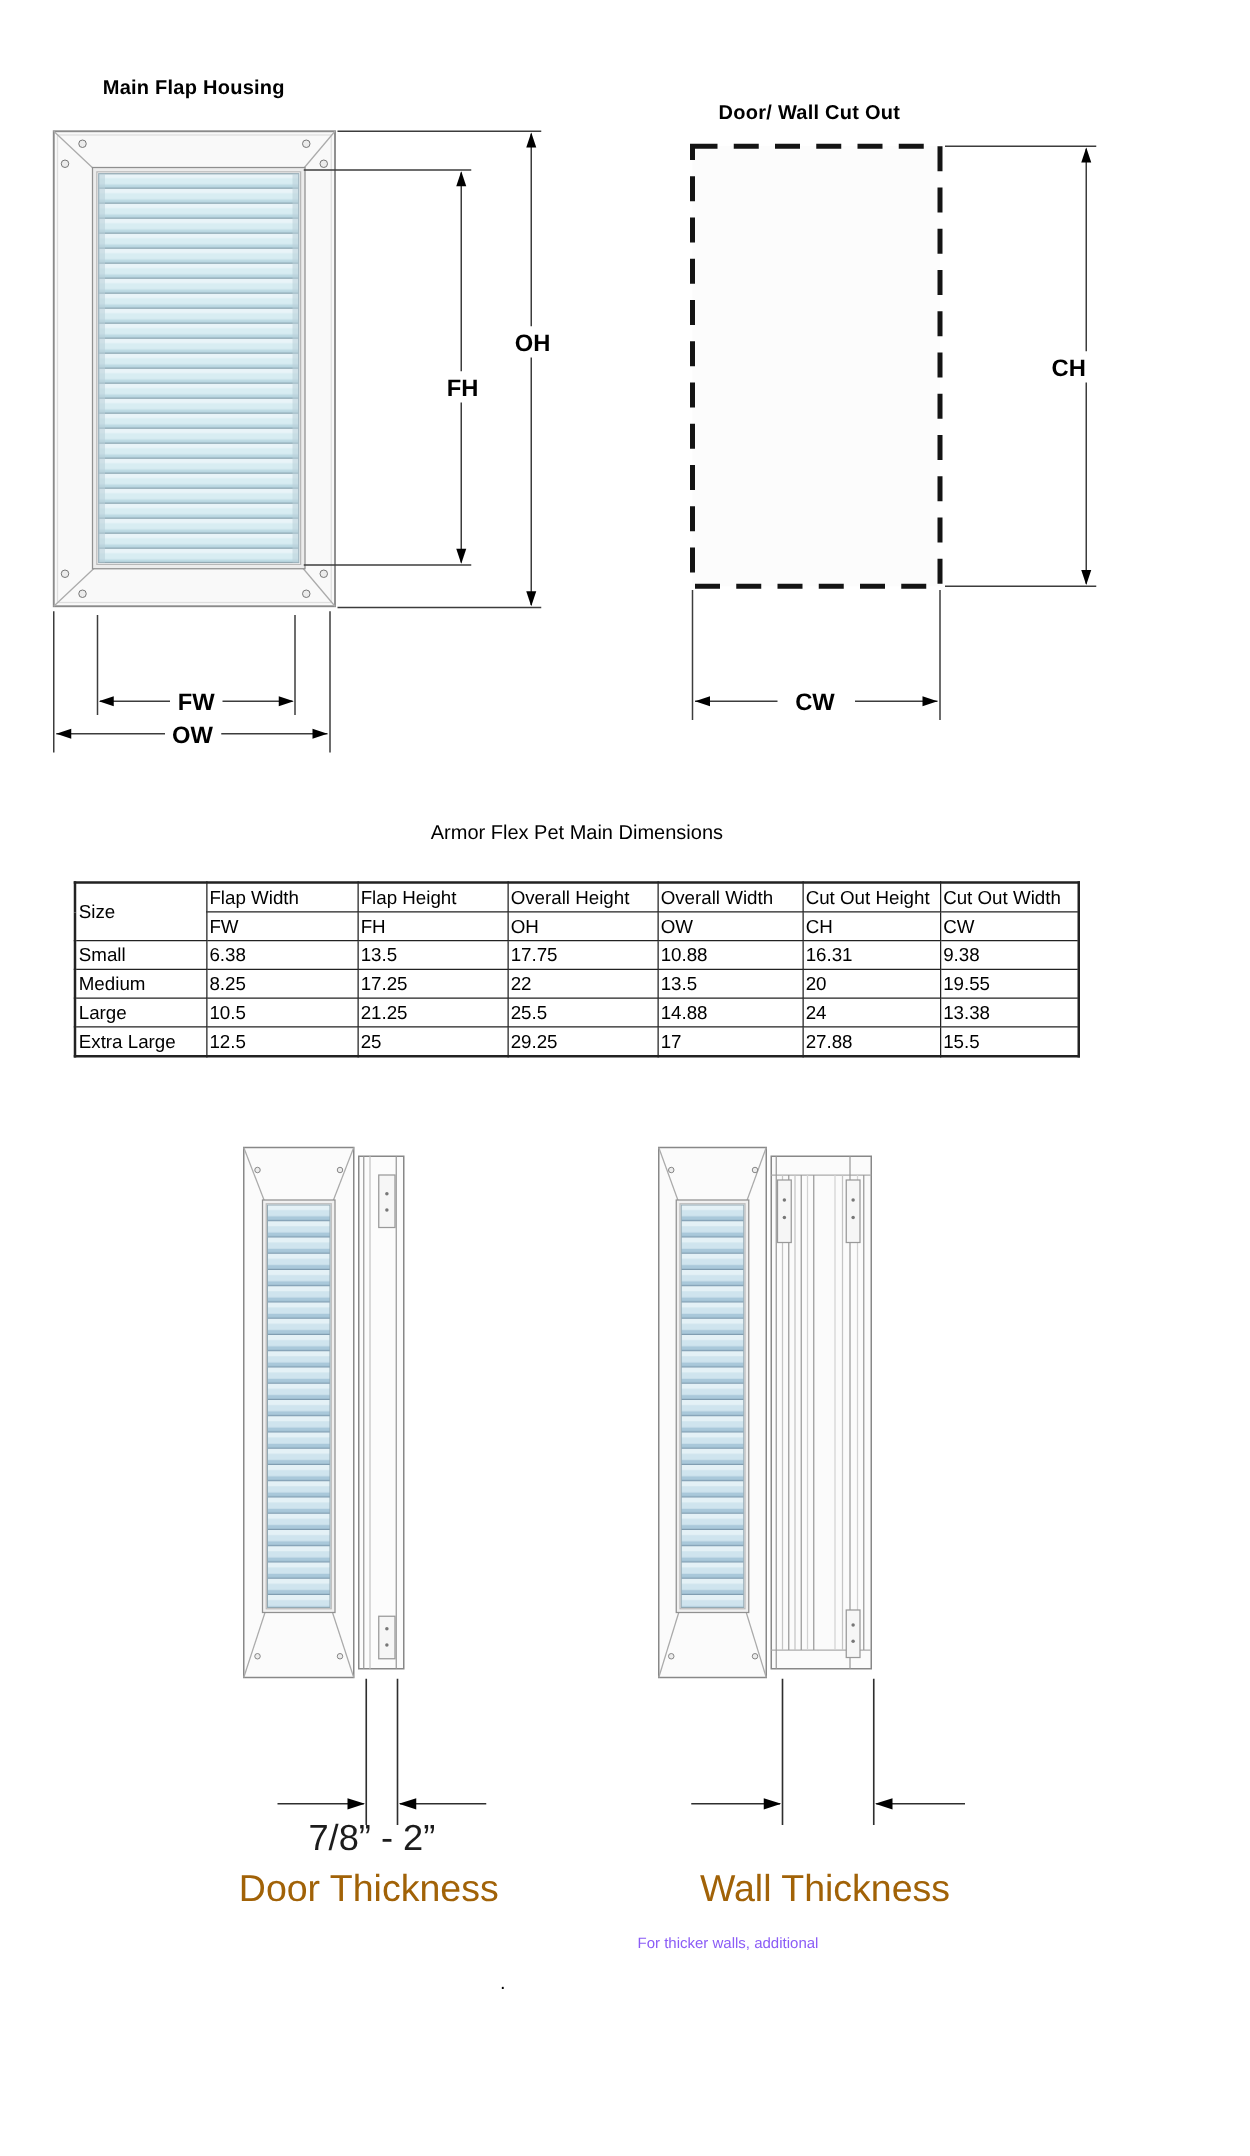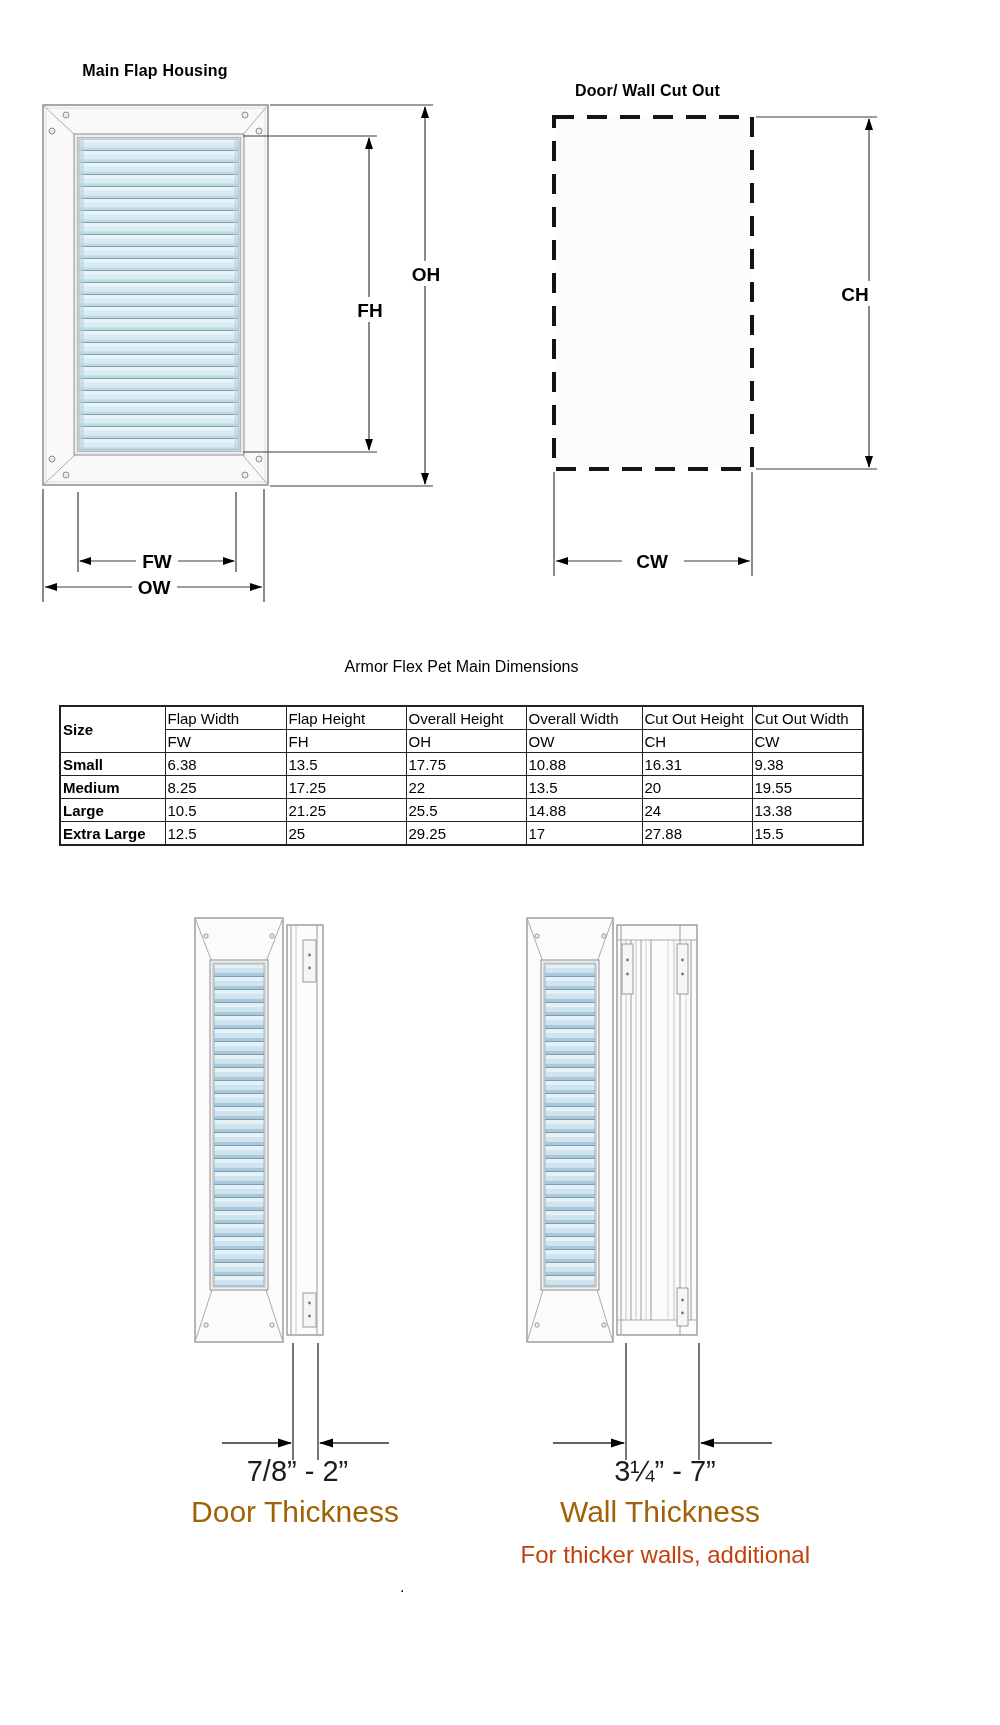--- a/index.html
+++ b/index.html
@@ -5,24 +5,24 @@
   html,body{margin:0;padding:0;background:#fff;}
   #canvas{position:relative;width:1000px;height:1614px;background:#ffffff;
           font-family:"Liberation Sans",sans-serif;color:#000;overflow:hidden;}
   .abs{position:absolute;}
   .diag-title{font-size:16px;font-weight:bold;text-align:center;letter-spacing:.2px;}
   .table-title{font-size:16px;text-align:center;}
   table.dims{border-collapse:collapse;table-layout:fixed;width:803px;
              font-size:15px;border:2px solid #222;}
   table.dims th, table.dims td{border:1px solid #222;padding:0 2px;height:22px;
              font-weight:normal;text-align:left;overflow:hidden;white-space:nowrap;}
-  table.dims .size-col{text-align:left;font-weight:bold;}
+  table.dims .size-col{text-align:left;}
   .big-label{font-size:30px;color:#a16207;text-align:center;white-space:nowrap;}
   .range-label{font-size:29px;color:#1c1c1c;text-align:center;white-space:nowrap;}
-  .note{font-size:24px;color:#c2410c;text-align:right;line-height:29px;white-space:nowrap;}
+  .note{font-size:12px;color:#8b5cf6;text-align:left;line-height:29px;white-space:nowrap;}
   svg{display:block;}
   svg text.dimtxt{font-family:"Liberation Sans",sans-serif;font-size:19px;font-weight:bold;fill:#000;}
 </style>
 </head>
 <body>
 
 <div id="canvas">
 
   <div class="abs diag-title" style="left:55px;top:62px;width:200px;">Main Flap Housing</div>
   <div class="abs diag-title" style="left:545px;top:62px;width:205px;margin-top:20px;">Door/ Wall Cut Out</div>
@@ -296,21 +296,20 @@
       <line x1="553" y1="1443" x2="624" y2="1443"></line>
       <polygon points="611,1438.5 611,1447.5 625,1443" fill="#000" stroke="none"></polygon>
       <line x1="701" y1="1443" x2="772" y2="1443"></line>
       <polygon points="714,1438.5 714,1447.5 700,1443" fill="#000" stroke="none"></polygon>
     </g>
   </svg>
 
   <div class="abs range-label" style="left:185px;top:1455px;width:225px;text-align:center;">7/8” - 2”</div>
   <div class="abs big-label" style="left:165px;top:1495px;width:260px;">Door Thickness</div>
 
-  <div class="abs range-label" style="left:545px;top:1455px;width:240px;">3¼” - 7”</div>
   <div class="abs big-label" style="left:530px;top:1495px;width:260px;">Wall Thickness</div>
 
   <div class="abs note" style="left:510px;top:1540px;width:300px;">
     <div>For thicker walls, additional</div>
   </div>
 
   <div class="abs" style="left:400px;top:1578px;font-size:16px;">.</div>
 
 </div>
 

